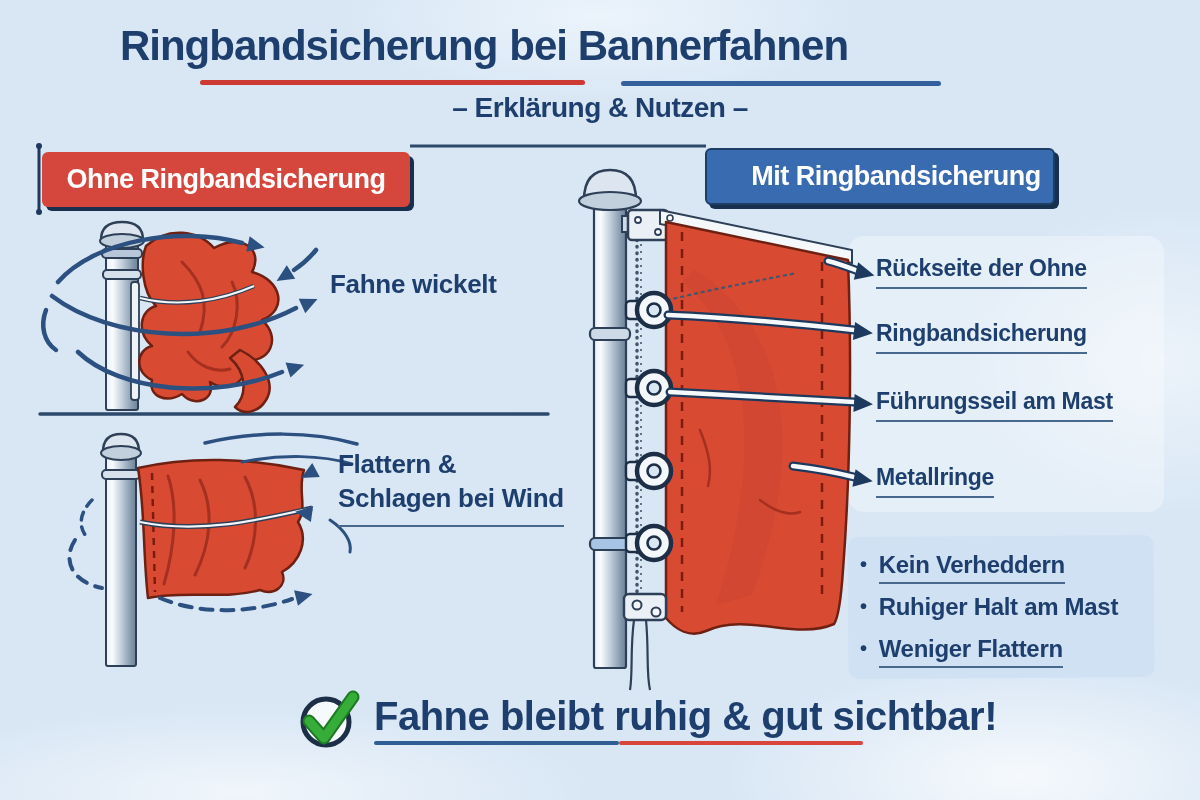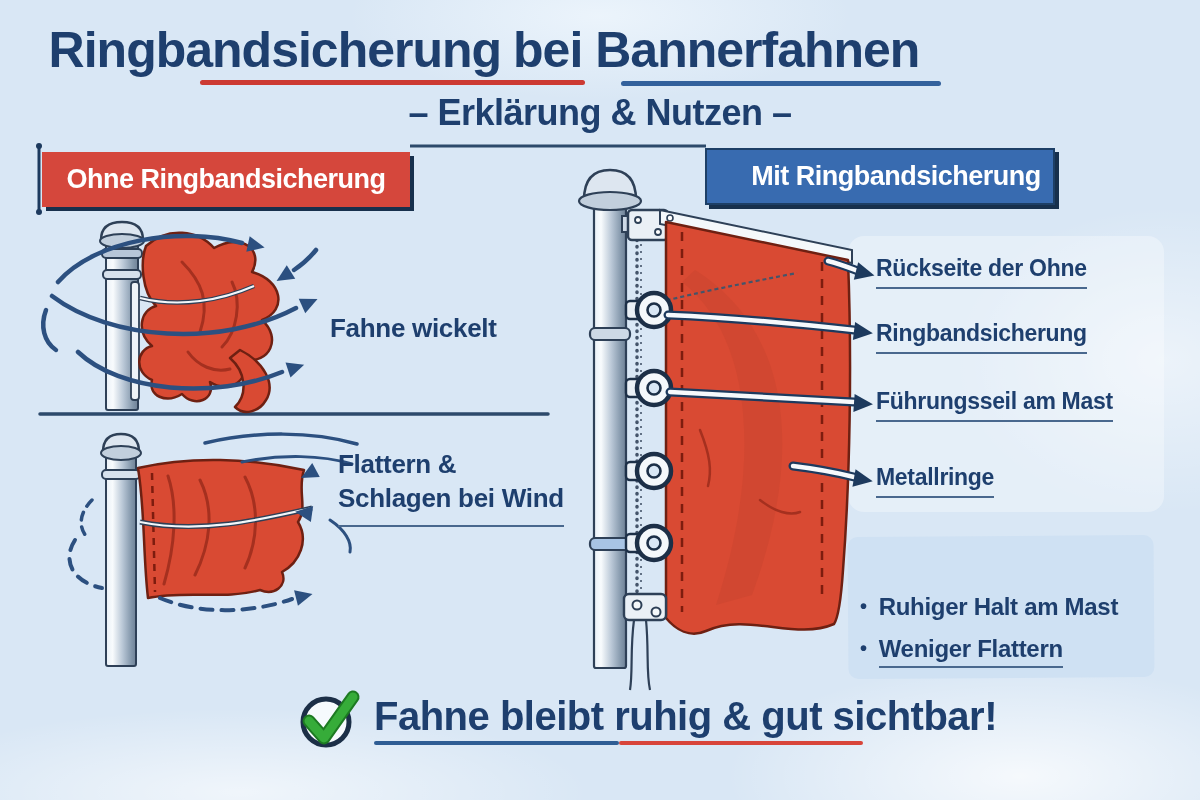--- a/index.html
+++ b/index.html
@@ -10,27 +10,27 @@
       radial-gradient(ellipse 420px 160px at 85% 97%, rgba(255,255,255,.75), rgba(255,255,255,0) 70%),
       radial-gradient(ellipse 500px 120px at 20% 99%, rgba(255,255,255,.6), rgba(255,255,255,0) 70%),
       radial-gradient(ellipse 300px 220px at 97% 45%, rgba(255,255,255,.5), rgba(255,255,255,0) 70%),
       radial-gradient(ellipse 360px 120px at 50% 2%, rgba(240,247,253,.8), rgba(255,255,255,0) 70%),
       #d9e7f5;
   }
   .abs{position:absolute;}
   svg.art{position:absolute;left:0;top:0;z-index:1;pointer-events:none;}
   .txt{z-index:3;color:#1e3f6e;font-weight:bold;}
   
-  .title{left:0;top:24px;width:968px;text-align:center;font-size:50px;letter-spacing:-1px;line-height:1.05;}
+  .title{left:0;top:24px;width:968px;text-align:center;font-size:42px;letter-spacing:-1px;line-height:1.05;}
   .title .p2{margin-left:12px;}
   .bar{height:5px;border-radius:3px;z-index:3;}
-  .subtitle{left:0;top:92px;width:1200px;text-align:center;font-size:36px;letter-spacing:-0.5px;}
+  .subtitle{left:0;top:92px;width:1200px;text-align:center;font-size:28px;letter-spacing:-0.5px;}
   
   .hdr{z-index:3;color:#ffffff;font-weight:bold;font-size:27px;text-align:center;
-       display:flex;align-items:center;justify-content:center;letter-spacing:-0.5px;}
+       display:flex;align-items:center;justify-content:center;letter-spacing:-0.5px;border-radius:6px;}
   .hdr.red{left:42px;top:152px;width:368px;height:55px;background:#d5473c;box-shadow:4px 4px 0 #17304d;}
   .hdr.blue{left:705px;top:148px;width:350px;height:57px;background:#386bb0;border:2px solid #1d3f66;box-shadow:4px 4px 0 #17304d;box-sizing:border-box;padding-left:32px;}
   
   .cap{font-size:26px;line-height:1.3;letter-spacing:-0.3px;}
   .cap .ul{border-bottom:2px solid #49688e;padding-bottom:12px;}
   
   .lbl{font-size:23px;letter-spacing:-0.3px;}
   .lbl span{border-bottom:2px solid #49688e;padding-bottom:5px;display:inline-block;}
   
   .wash{z-index:2;background:#cfe1f3;border-radius:10px;transform:rotate(-.4deg);}
@@ -246,21 +246,21 @@
   <h1 class="abs txt title" style="margin:0;">
     <span class="p1">Ringbandsicherung</span><span class="p2">bei Bannerfahnen</span>
   </h1>
   <div class="abs bar" style="left:200px;top:80px;width:385px;background:#cc3a33;"></div>
   <div class="abs bar" style="left:621px;top:81px;width:320px;background:#33619c;"></div>
   <div class="abs txt subtitle">– Erklärung &amp; Nutzen –</div>
 
   <div class="abs hdr red">Ohne Ringbandsicherung</div>
   <div class="abs hdr blue">Mit Ringbandsicherung</div>
 
-  <div class="abs txt cap" style="left:330px;top:268px;margin-top:44px;">
+  <div class="abs txt cap" style="left:330px;top:268px;">
     <div>Fahne wickelt</div>
   </div>
   <div class="abs txt cap" style="left:338px;top:448px;">
     <div>Flattern &amp;</div>
     <div><span class="ul">Schlagen bei Wind</span></div>
   </div>
 
   <div class="abs txt lbl" style="left:876px;top:255px;">
     <span>Rückseite der Ohne</span>
   </div>
@@ -268,20 +268,23 @@
     <span>Ringbandsicherung</span>
   </div>
   <div class="abs txt lbl" style="left:876px;top:388px;">
     <span>Führungsseil am Mast</span>
   </div>
   <div class="abs txt lbl" style="left:876px;top:464px;">
     <span>Metallringe</span>
   </div>
 
   <div class="abs wash" style="left:848px;top:536px;width:306px;height:142px;"></div>
+  <div class="abs txt benefit" style="left:860px;top:551px;">
+    <span class="dot">•</span><span class="ul">Kein Verheddern</span>
+  </div>
   <div class="abs txt benefit" style="left:860px;top:593px;">
     <span class="dot">•</span><span>Ruhiger Halt am Mast</span>
   </div>
   <div class="abs txt benefit" style="left:860px;top:635px;text-align:right;">
     <span class="dot">•</span><span class="ul">Weniger Flattern</span>
   </div>
 
   <div class="abs txt footer-text">Fahne bleibt ruhig &amp; gut sichtbar!</div>
   <div class="abs bar" style="left:374px;top:741px;width:245px;height:4px;background:#2f5d94;"></div>
   <div class="abs bar" style="left:619px;top:741px;width:244px;height:4px;background:#d8453a;"></div>

